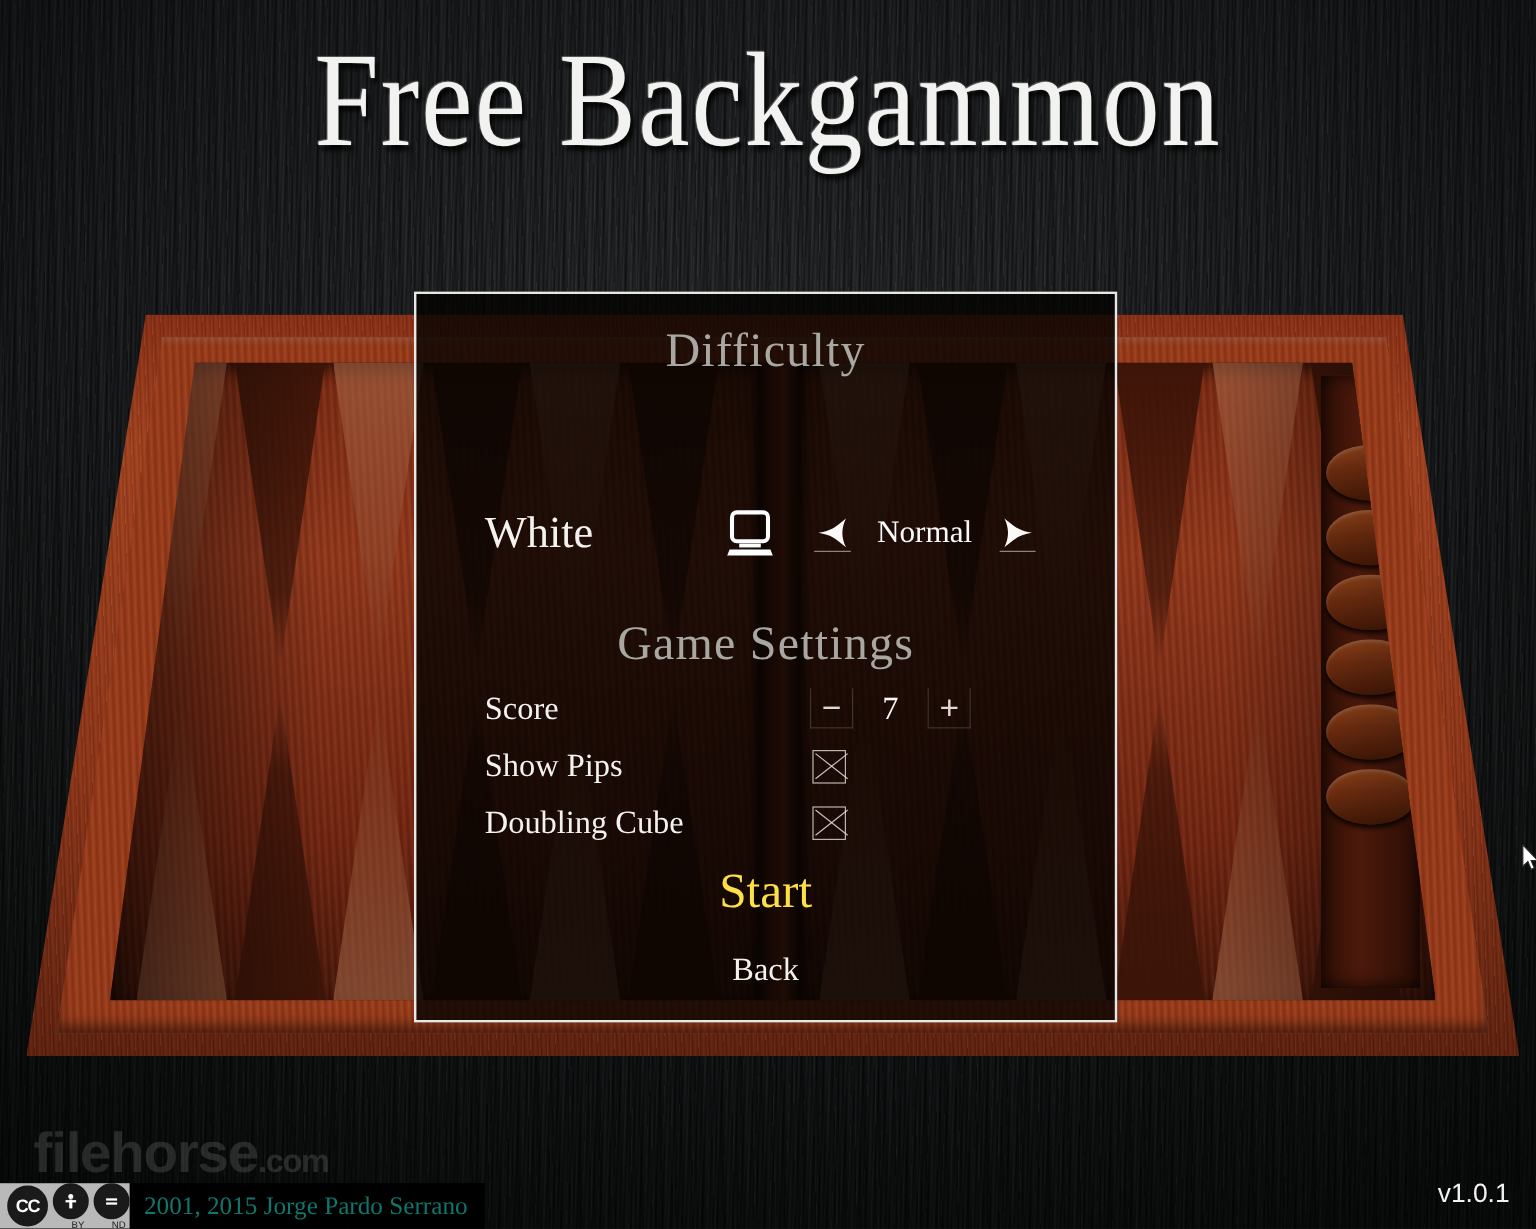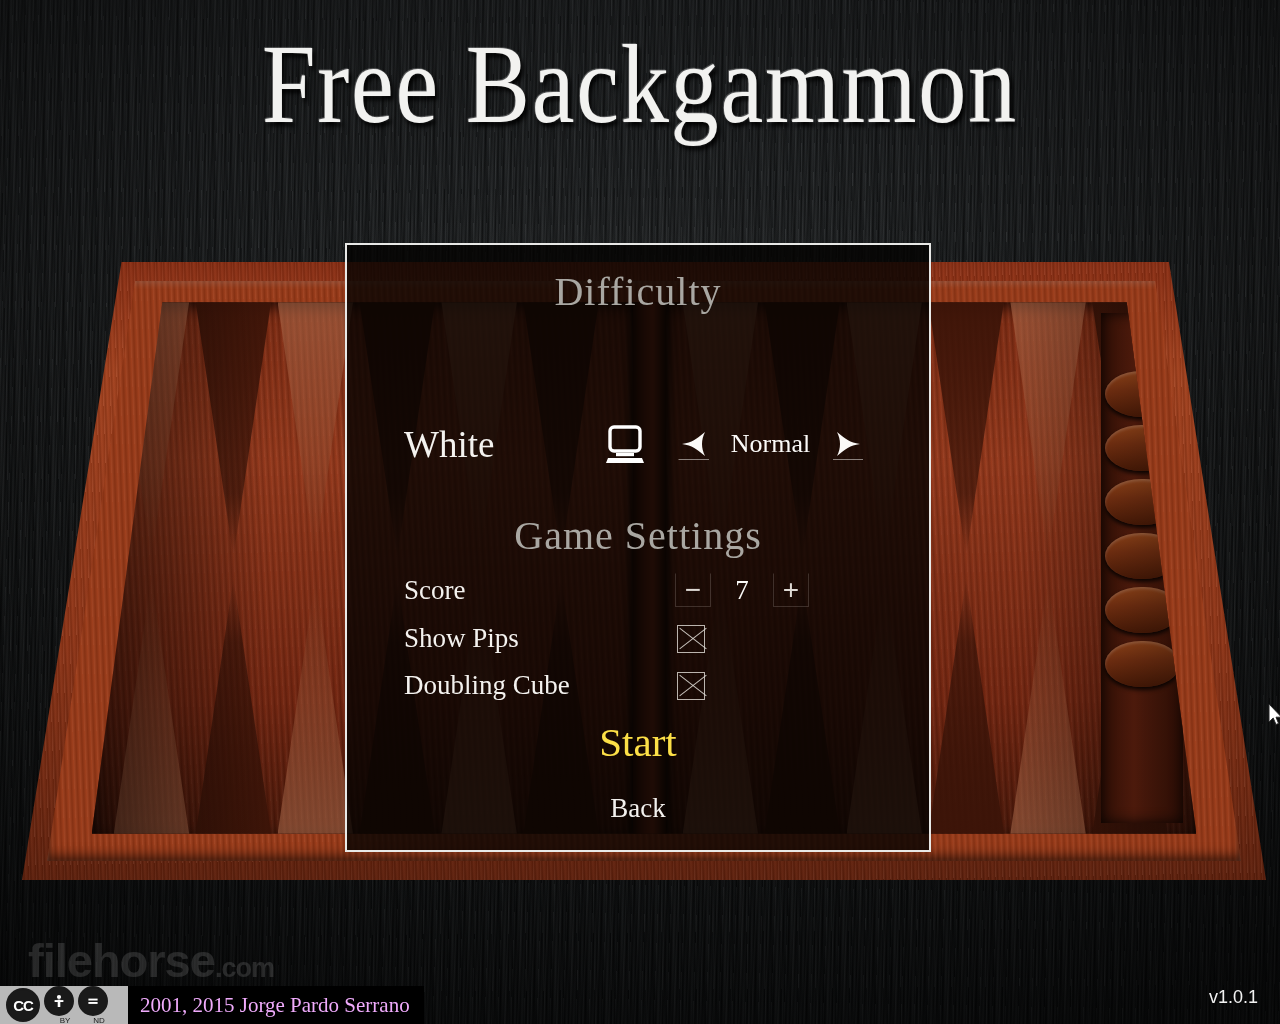--- a/index.html
+++ b/index.html
@@ -423,21 +423,21 @@
     position: absolute;
     left: 0;
     bottom: 0;
     height: 38px;
     display: flex;
     align-items: center;
     background: #000;
   }
   .cc-badge {
     height: 38px;
-    width: 128px;
+    width: 108px;
     background: #b9b9b9;
     display: flex;
     align-items: center;
     gap: 4px;
     padding: 0 6px;
     box-sizing: border-box;
     position: relative;
   }
   .cc-circle {
     border-radius: 50%;
@@ -463,38 +463,38 @@
   .cc-sublabel {
     font-family: "Liberation Sans", sans-serif;
     font-size: 8px;
     font-weight: normal;
     color: #1a1a1a;
     line-height: 8px;
     margin-top: 1px;
     margin-left: 12px;
   }
   .credit-text {
-    color: #f0abfc;
+    color: #0f766e;
     font-family: "Liberation Serif", serif;
     font-size: 21px;
     padding: 0 14px 0 12px;
     background: #000;
     height: 38px;
     display: flex;
     align-items: center;
     user-select: none;
   }
 
   .version {
     position: absolute;
     right: 22px;
     bottom: 16px;
     color: #f2f2f2;
     font-family: "Liberation Sans", sans-serif;
-    font-size: 18px;
+    font-size: 22px;
     user-select: none;
   }
 
   
   .cursor {
     position: absolute;
     left: 1268px;
     top: 703px;
     width: 16px;
     height: 24px;

